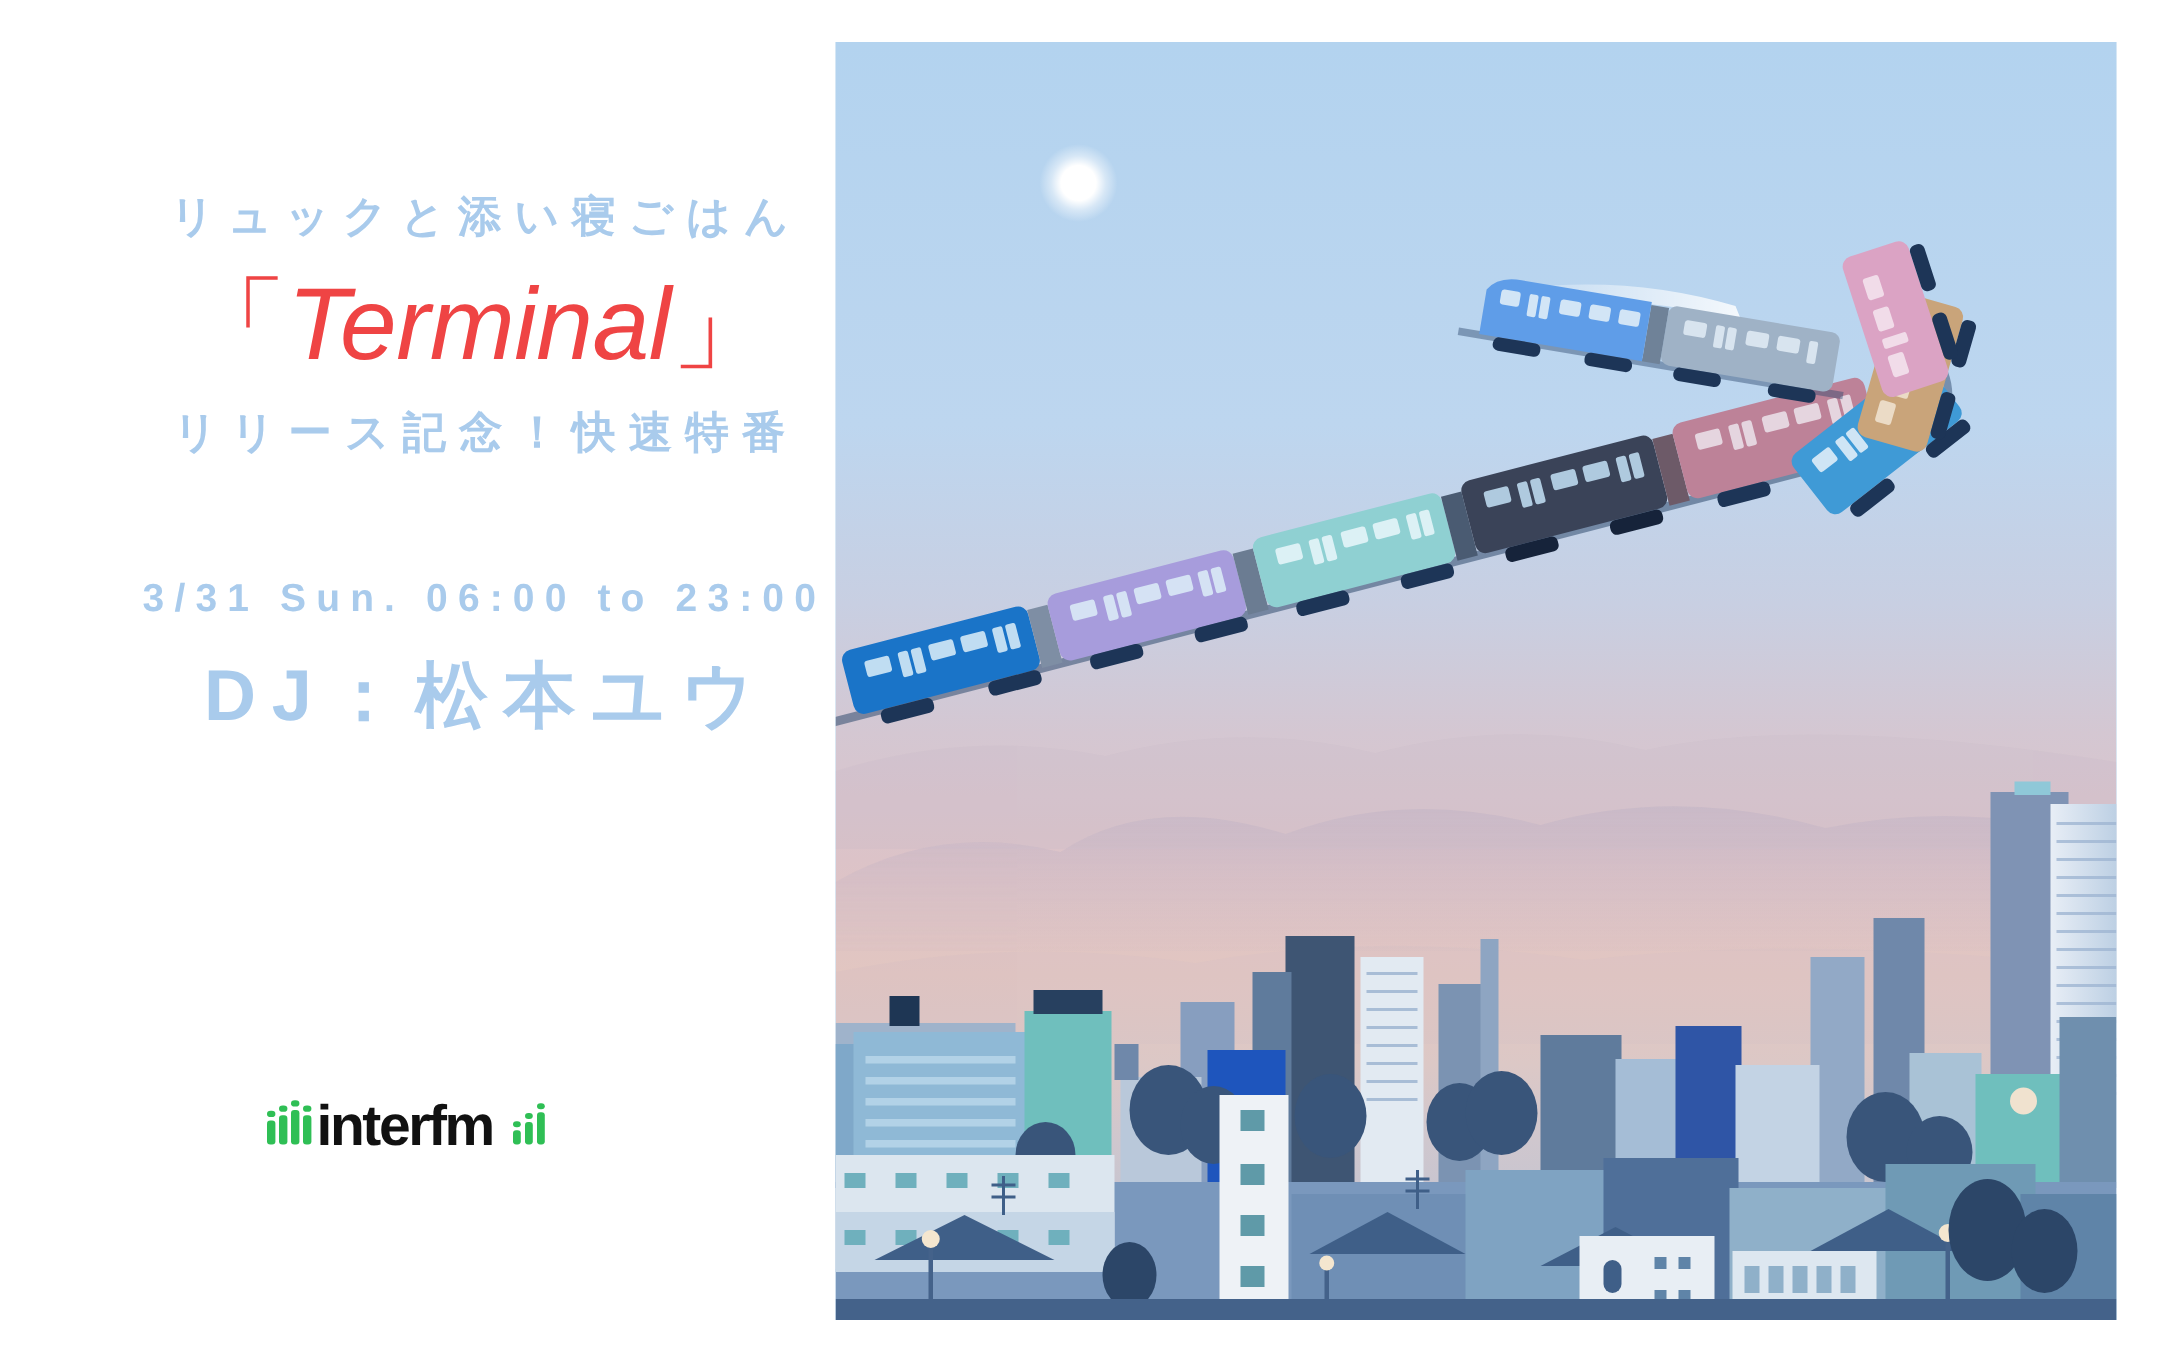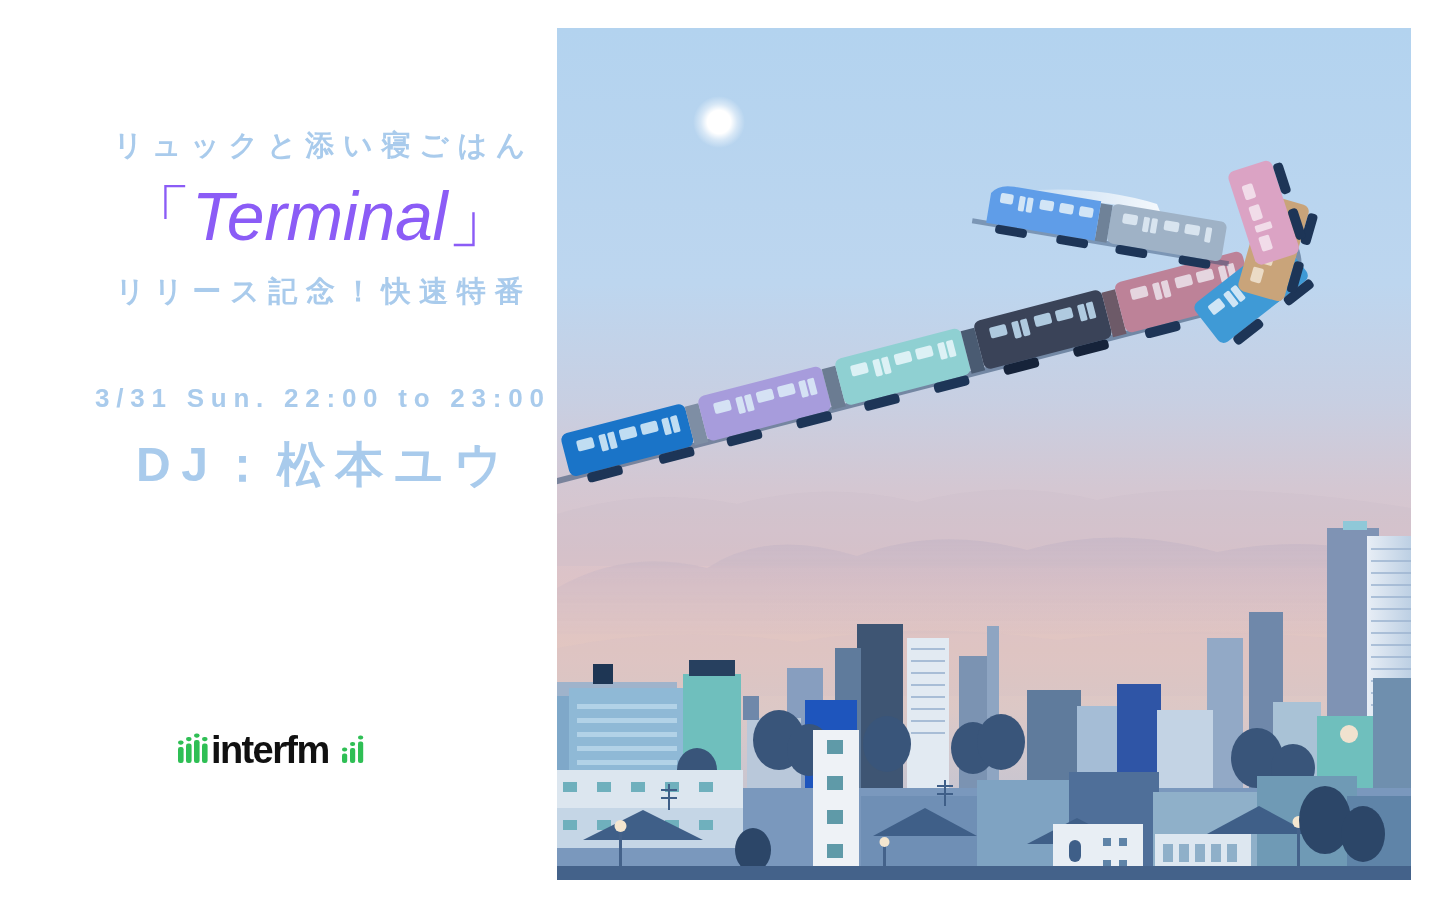--- a/index.html
+++ b/index.html
@@ -21,30 +21,31 @@
     color:#a9cbec;
     margin-left:41px;
   }
   .line-artist{
     font-size:29px;font-weight:700;letter-spacing:.30em;
     line-height:1.2;color:#a9cbec;
     text-indent:.30em;
   }
   .line-title{
     margin-top:18px;
-    font-size:68px;line-height:1.05;color:#8b5cf6;
+    font-size:68px;line-height:1.05;color:#ef4444;
     font-weight:400;white-space:nowrap;
   }
   .line-title .bracket{font-style:normal;font-weight:300;}
   .line-title .tname{font-style:italic;font-weight:400;letter-spacing:-0.005em;}
   .line-sub{
     margin-top:22px;
     font-size:29px;font-weight:700;letter-spacing:.30em;
     line-height:1.2;color:#a9cbec;
     text-indent:.30em;
+    font-family:Liberation Mono, monospace;
   }
   .line-date{
     margin-top:74px;
     font-size:26px;font-weight:700;letter-spacing:.26em;
     line-height:1.2;color:#a9cbec;
     font-family:"Liberation Sans","DejaVu Sans",sans-serif;
     text-indent:.26em;
   }
   .line-dj{
     margin-top:22px;
@@ -77,21 +78,21 @@
     <div class="text-stack">
 
       <div class="line-artist">リュックと添い寝ごはん</div>
 
       <div class="line-title">
         <span class="bracket">「</span><span class="tname">Terminal</span><span class="bracket">」</span>
       </div>
 
       <div class="line-sub">リリース記念！快速特番</div>
 
-      <div class="line-date">3/31 Sun. 22:00 to 23:00</div>
+      <div class="line-date">3/31 Sun. 06:00 to 23:00</div>
 
       <div class="line-dj">DJ：松本ユウ</div>
     </div>
 
     <div class="logo">
       <svg viewBox="0 0 196 36" width="196" height="36" aria-hidden="true">
         <g fill="#2fbf55">
           <rect x="0" y="12.5" width="5.6" height="4.2" rx="2.4"></rect>
           <rect x="0" y="19.0" width="5.6" height="16" rx="2.2"></rect>
           <rect x="8" y="9.0" width="5.6" height="4.2" rx="2.4"></rect>

